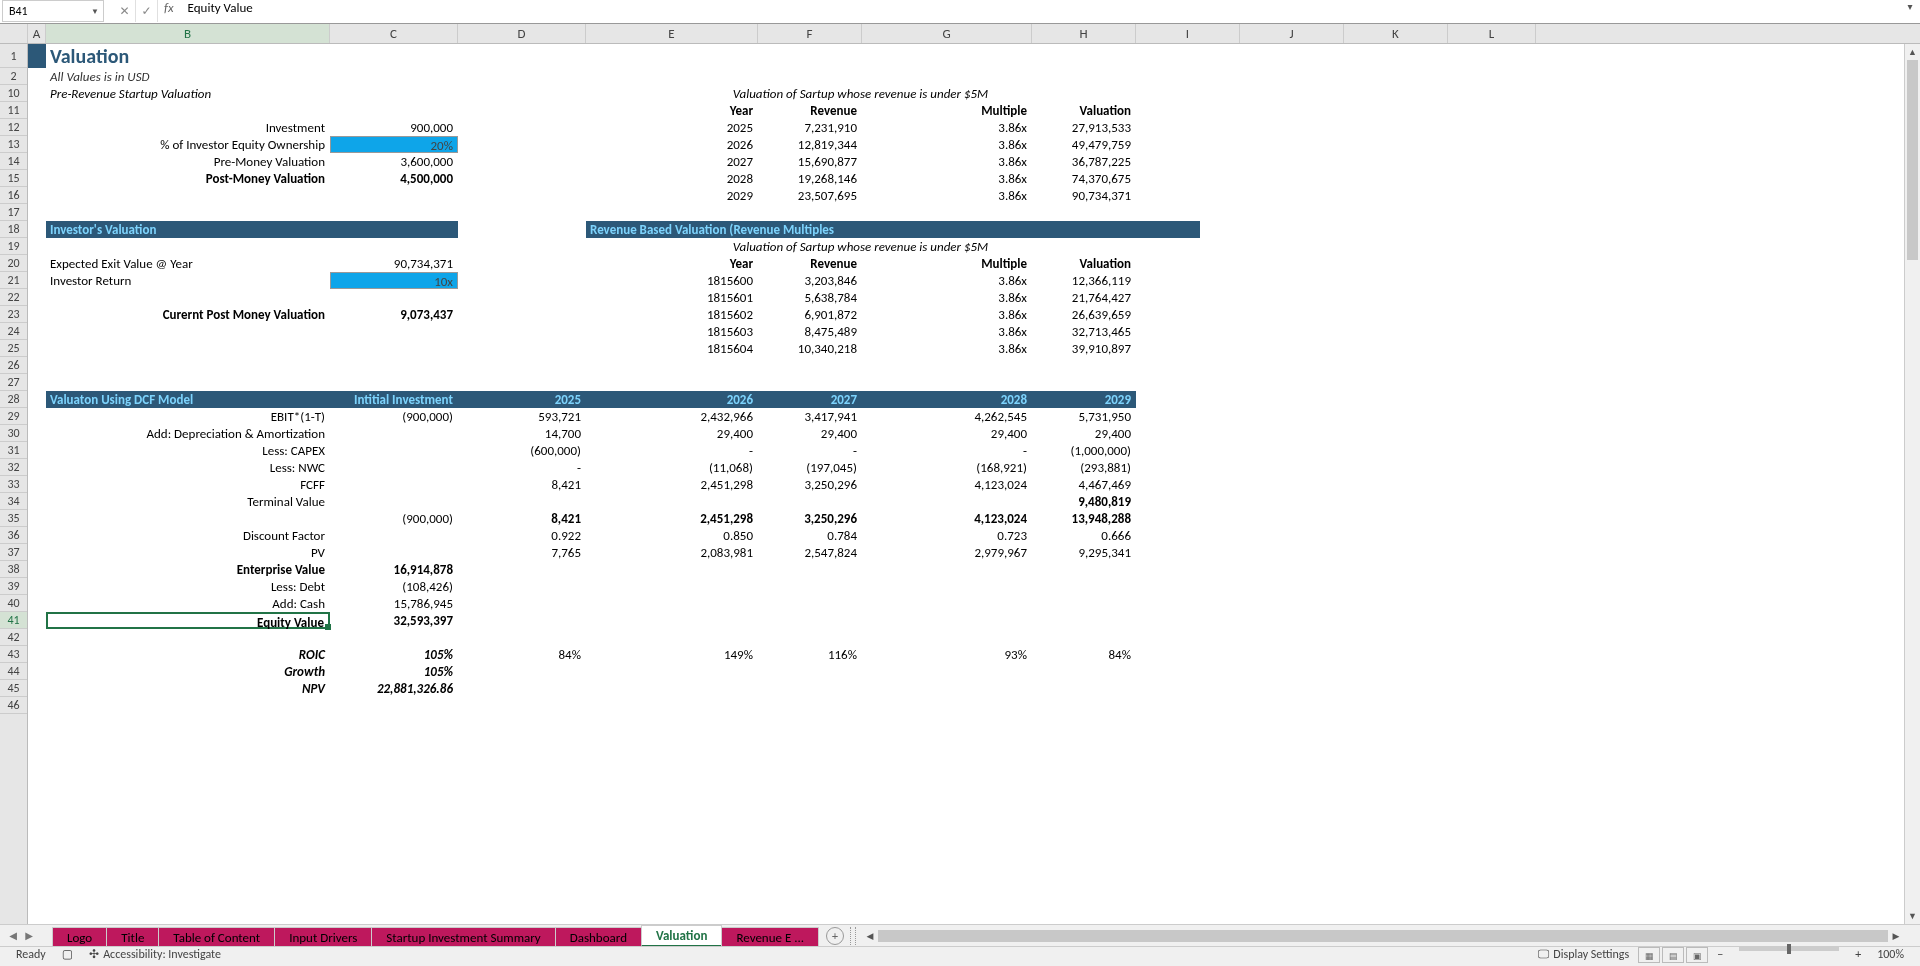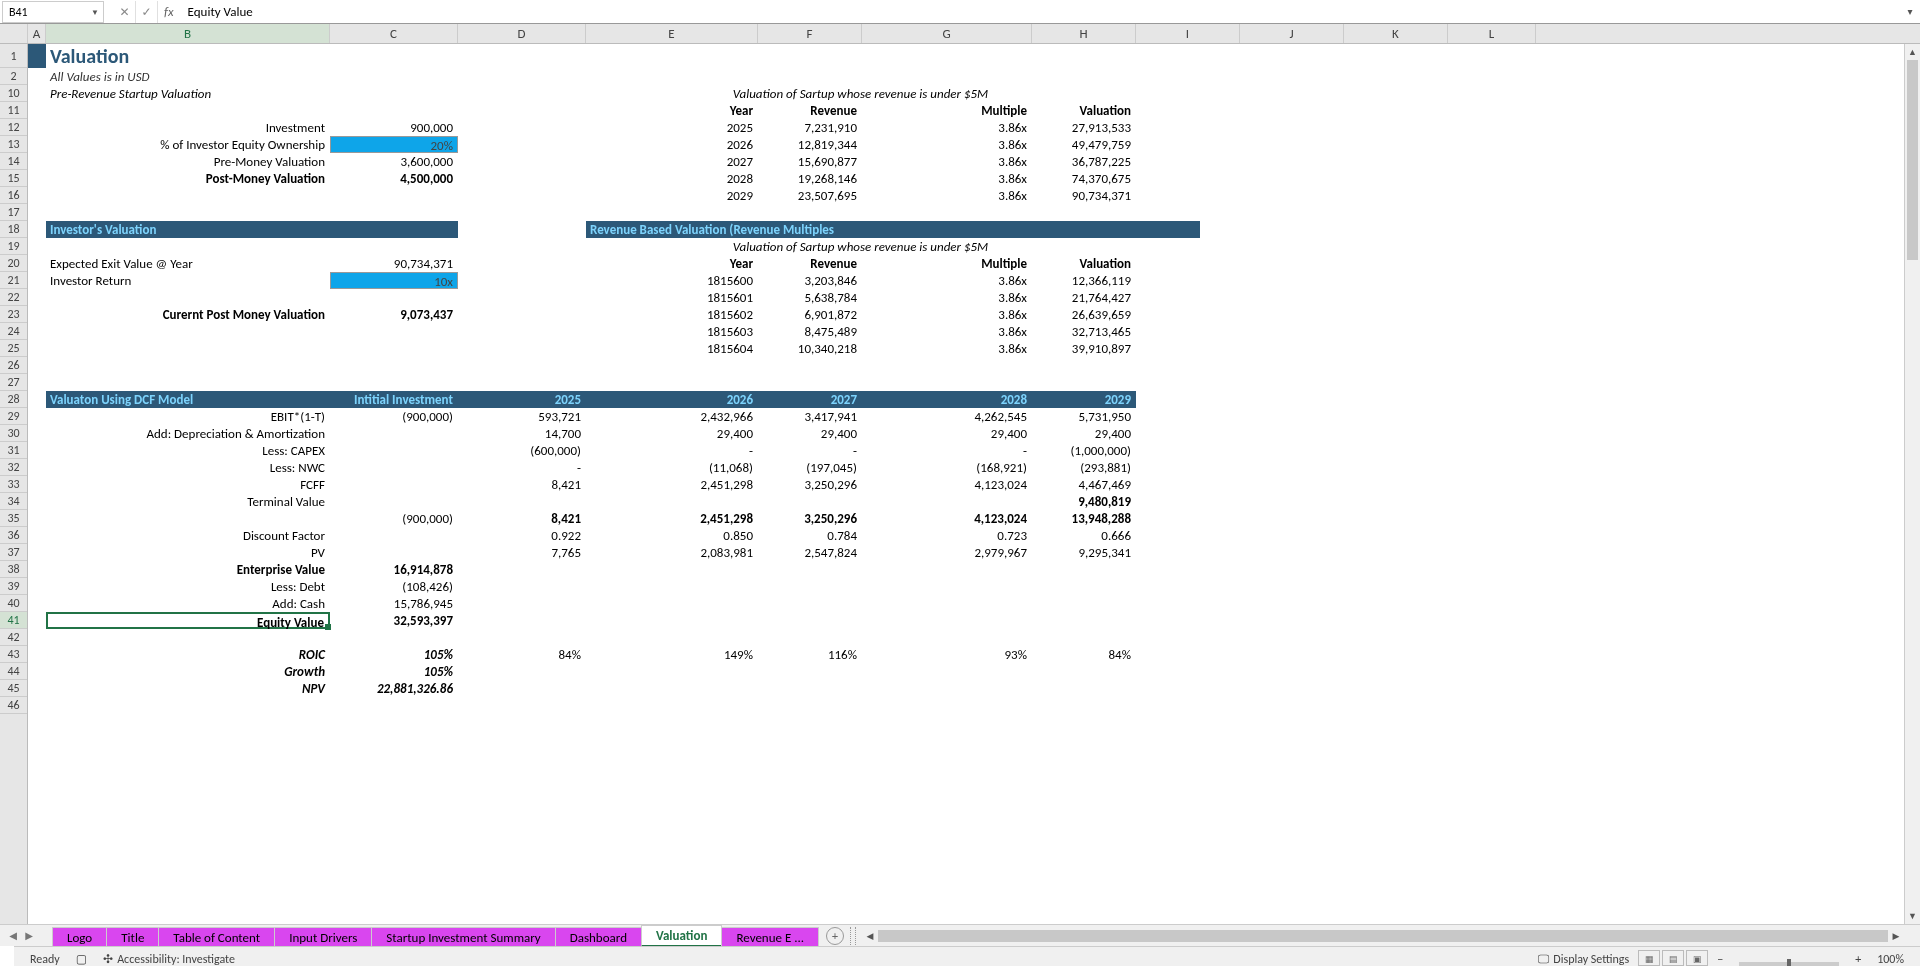--- a/index.html
+++ b/index.html
@@ -1,19 +1,19 @@
 <!DOCTYPE html>
 <html><head>
 <meta charset="utf-8">
 <style>
 * { box-sizing: border-box; margin: 0; padding: 0; }
 body { font-family: Calibri, Arial, sans-serif; font-size: 14px; background: #fff; color: #000; overflow: hidden; width: 1920px; height: 966px; position: relative; }
 
 
-.formula-bar { height: 24px; border-bottom: 1px solid #999; display: flex; align-items: center; background: #fff; }
+.formula-bar { height: 24px; border-bottom: 1px solid #999; display: flex; align-items: flex-start; background: #fff; }
 .name-box { width: 102px; height: 22px; border: 1px solid #ccc; display: flex; align-items: center; padding: 0 6px; font-size: 12px; margin-left: 2px; position: relative; }
 .name-box .dd { position: absolute; right: 4px; font-size: 8px; color: #555; }
 .fb-icon { width: 22px; height: 22px; display: flex; align-items: center; justify-content: center; color: #888; font-size: 12px; border-right: 1px solid #e0e0e0; }
 .fb-sep { width: 10px; }
 .fx { font-style: italic; color: #666; font-size: 13px; padding: 0 6px; }
 .formula-text { flex: 1; font-size: 13px; padding-left: 8px; }
 .fb-expand { width: 20px; text-align: center; color: #555; font-size: 10px; }
 
 
 .col-headers { height: 20px; display: flex; background: #e6e6e6; border-bottom: 1px solid #bbb; }
@@ -41,32 +41,32 @@
 .sel-handle { position: absolute; right: -3px; bottom: -3px; width: 6px; height: 6px; background: #217346; }
 
 
 .vscroll { position: absolute; right: 0; top: 44px; bottom: 42px; width: 16px; background: #f0f0f0; border-left: 1px solid #ccc; }
 .vscroll .arrow { height: 16px; text-align: center; font-size: 9px; color: #555; line-height: 16px; cursor: pointer; }
 .vscroll .thumb { position: absolute; top: 16px; left: 2px; right: 2px; height: 200px; background: #c8c8c8; cursor: pointer; }
 .hscroll-area { position: absolute; bottom: 20px; left: 0; right: 0; height: 22px; background: #f0f0f0; border-top: 1px solid #ccc; display: flex; align-items: center; }
 .tab-nav { display: flex; padding: 0 6px; gap: 2px; }
 .tab-nav-btn { width: 14px; height: 14px; display: flex; align-items: center; justify-content: center; font-size: 10px; color: #777; cursor: pointer; }
 .sheet-tabs { display: flex; align-items: flex-end; height: 22px; margin-left: 10px; }
-.sheet-tab { padding: 2px 14px; font-size: 13px; border: 1px solid #ccc; border-bottom: none; background: #d946ef; cursor: pointer; border-radius: 0; margin-right: -1px; }
+.sheet-tab { padding: 2px 14px; font-size: 13px; border: 1px solid #ccc; border-bottom: none; background: #be185d; cursor: pointer; border-radius: 0; margin-right: -1px; }
 .sheet-tab.active { background: #fff; color: #217346; font-weight: bold; border-bottom: 2px solid #217346; }
 .new-sheet { width: 18px; height: 18px; border-radius: 50%; border: 1px solid #999; text-align: center; font-size: 12px; line-height: 16px; color: #666; margin-left: 8px; cursor: pointer; }
 .tab-split { width: 6px; height: 18px; border-left: 1px dotted #999; border-right: 1px dotted #999; margin: 0 6px; cursor: col-resize; }
 .hscroll-bar { flex: 1; position: relative; height: 16px; background: #f0f0f0; margin-right: 16px; }
 .hscroll-bar .harrow { position: absolute; width: 16px; height: 16px; text-align: center; line-height: 16px; font-size: 9px; color: #555; cursor: pointer; }
 .hscroll-bar .harrow.left { left: 0; }
 .hscroll-bar .harrow.right { right: 0; }
 .hscroll-bar .hthumb { position: absolute; left: 16px; right: 16px; top: 2px; bottom: 2px; background: #c8c8c8; cursor: pointer; }
 
 
-.status-bar { position: absolute; bottom: 0; left: 14px; right: 0; height: 20px; background: #f0f0f0; border-top: 1px solid #ccc; display: flex; align-items: flex-end; font-size: 12px; color: #444; padding: 0 8px; }
+.status-bar { position: absolute; bottom: 0; left: 0; right: 0; height: 20px; background: #f0f0f0; border-top: 1px solid #ccc; display: flex; align-items: flex-start; font-size: 12px; color: #444; padding: 0 8px; }
 .status-bar .spacer { flex: 1; }
 .status-item { padding: 0 8px; display: flex; align-items: center; gap: 4px; cursor: pointer; }
 .view-btn { width: 22px; height: 16px; border: 1px solid #bbb; margin: 0 1px; cursor: pointer; display:flex; align-items:center; justify-content:center; font-size:9px; color:#666;}
 .zoom-slider { width: 100px; height: 4px; background: #ccc; position: relative; margin: 0 8px; }
 .zoom-slider .zthumb { position: absolute; left: 48px; top: -3px; width: 4px; height: 10px; background: #666; }
 
 
 .cA { width: 18px; }
 .cB { width: 284px; }
 .cC { width: 128px; }

